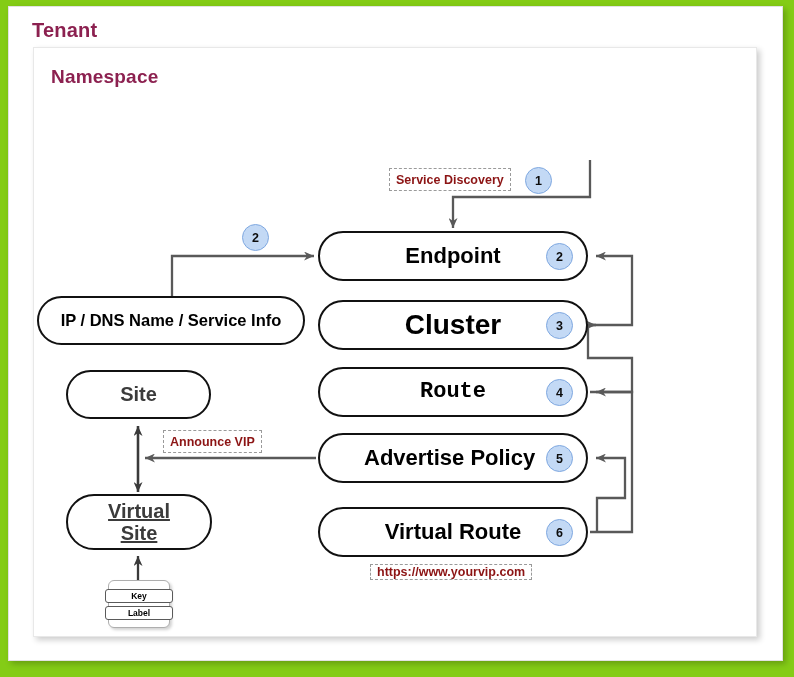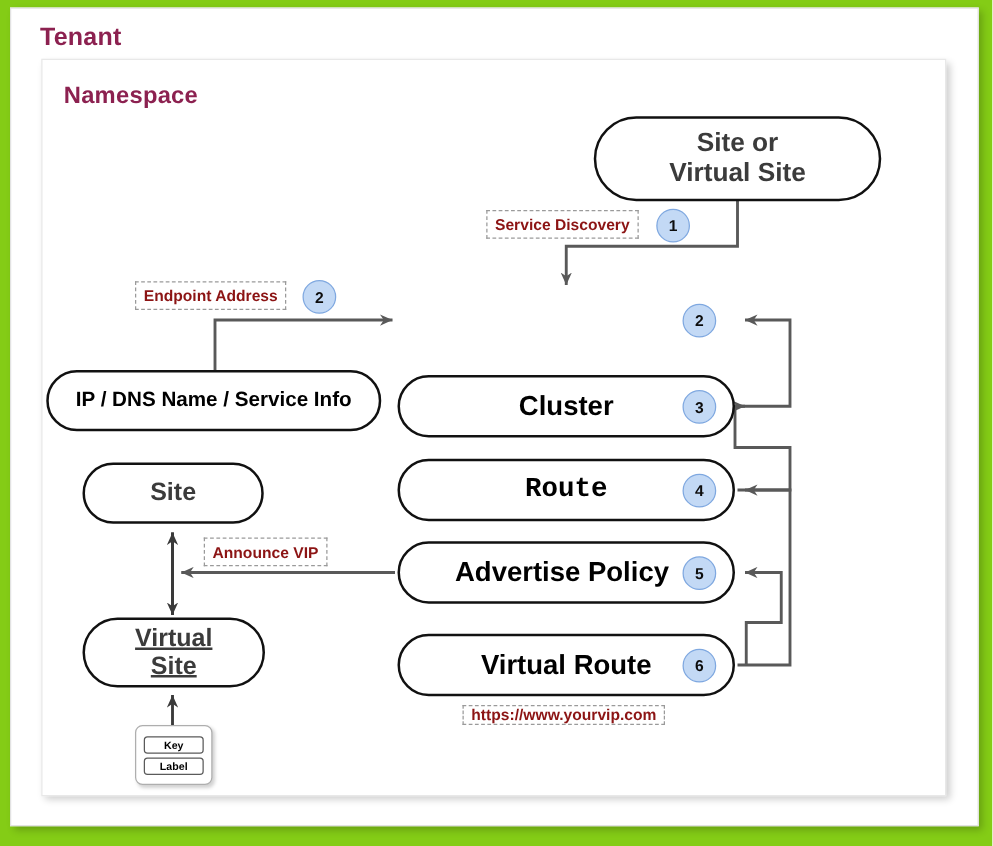--- a/index.html
+++ b/index.html
@@ -114,21 +114,21 @@
     background: #ffffff;
     box-shadow: 2px 2px 3px rgba(0,0,0,0.18);
     display: flex;
     flex-direction: column;
     align-items: center;
     justify-content: center;
     gap: 3px;
     z-index: 7;
   }
   .legend-chip {
-    width: 48px;
+    width: 68px;
     height: 14px;
     box-sizing: border-box;
     border: 1.2px solid #5a5a5a;
     border-radius: 3px;
     background: #ffffff;
     font-size: 8.5px;
     font-weight: bold;
     color: #000000;
     display: flex;
     align-items: center;
@@ -187,28 +187,27 @@
     </g>
 
     <g fill="none" stroke="#3a3a3a" stroke-width="2.3">
       <path d="M138,492 L138,426" marker-end="url(#arrowBlack)"></path>
       <path d="M138,426 L138,492" marker-end="url(#arrowBlack)"></path>
 
       <path d="M138,580 L138,556" marker-end="url(#arrowBlack)"></path>
     </g>
   </svg>
 
-  <div class="pill dark-text" style="left:475px; top:93px; width:230px; height:68px; border-radius:34px; font-size:21px; flex-direction:column;">
-    <span>Site or</span>
-    <span>Virtual Site</span>
-  </div>
-
+
+  <div class="pill black-text" style="left:318px; top:231px; width:270px; height:50px; border-radius:25px; font-size:22px;">
+    <span>Endpoint</span>
+  </div>
   <div class="badge" style="left:546px; top:243px;">2</div>
 
-  <div class="pill black-text" style="left:318px; top:300px; width:270px; height:50px; border-radius:25px; font-size:22px;">
+  <div class="pill black-text" style="left:318px; top:300px; width:270px; height:50px; border-radius:25px; font-size:28px;">
     <span>Cluster</span>
   </div>
   <div class="badge" style="left:546px; top:312px;">3</div>
 
   <div class="pill black-text" style="left:318px; top:367px; width:270px; height:50px; border-radius:25px; font-size:22px;font-family:Liberation Mono, monospace;">
     <span>Route</span>
   </div>
   <div class="badge" style="left:546px; top:379px;">4</div>
 
   <div class="pill black-text" style="left:318px; top:433px; width:270px; height:50px; border-radius:25px; font-size:22px; justify-content:flex-start; padding-left:44px;">
@@ -232,23 +231,20 @@
   <div class="pill dark-text" style="left:66px; top:494px; width:146px; height:56px; border-radius:28px; font-size:20px; flex-direction:column;text-decoration:underline;">
     <span>Virtual</span>
     <span>Site</span>
   </div>
 
   <div class="anno" style="left:389px; top:168px; height:23px;text-align:right;">
     <span>Service Discovery</span>
   </div>
   <div class="badge" style="left:525px; top:167px;">1</div>
 
-  <div class="anno" style="left:108px; top:225px; height:23px;">
-    <span>Endpoint Address</span>
-  </div>
   <div class="badge" style="left:242px; top:224px;">2</div>
 
   <div class="anno" style="left:163px; top:430px; height:23px;">
     <span>Announce VIP</span>
   </div>
 
   <div class="anno" style="left:370px; top:564px; height:16px;">
     <span>https://www.yourvip.com</span>
   </div>
 

